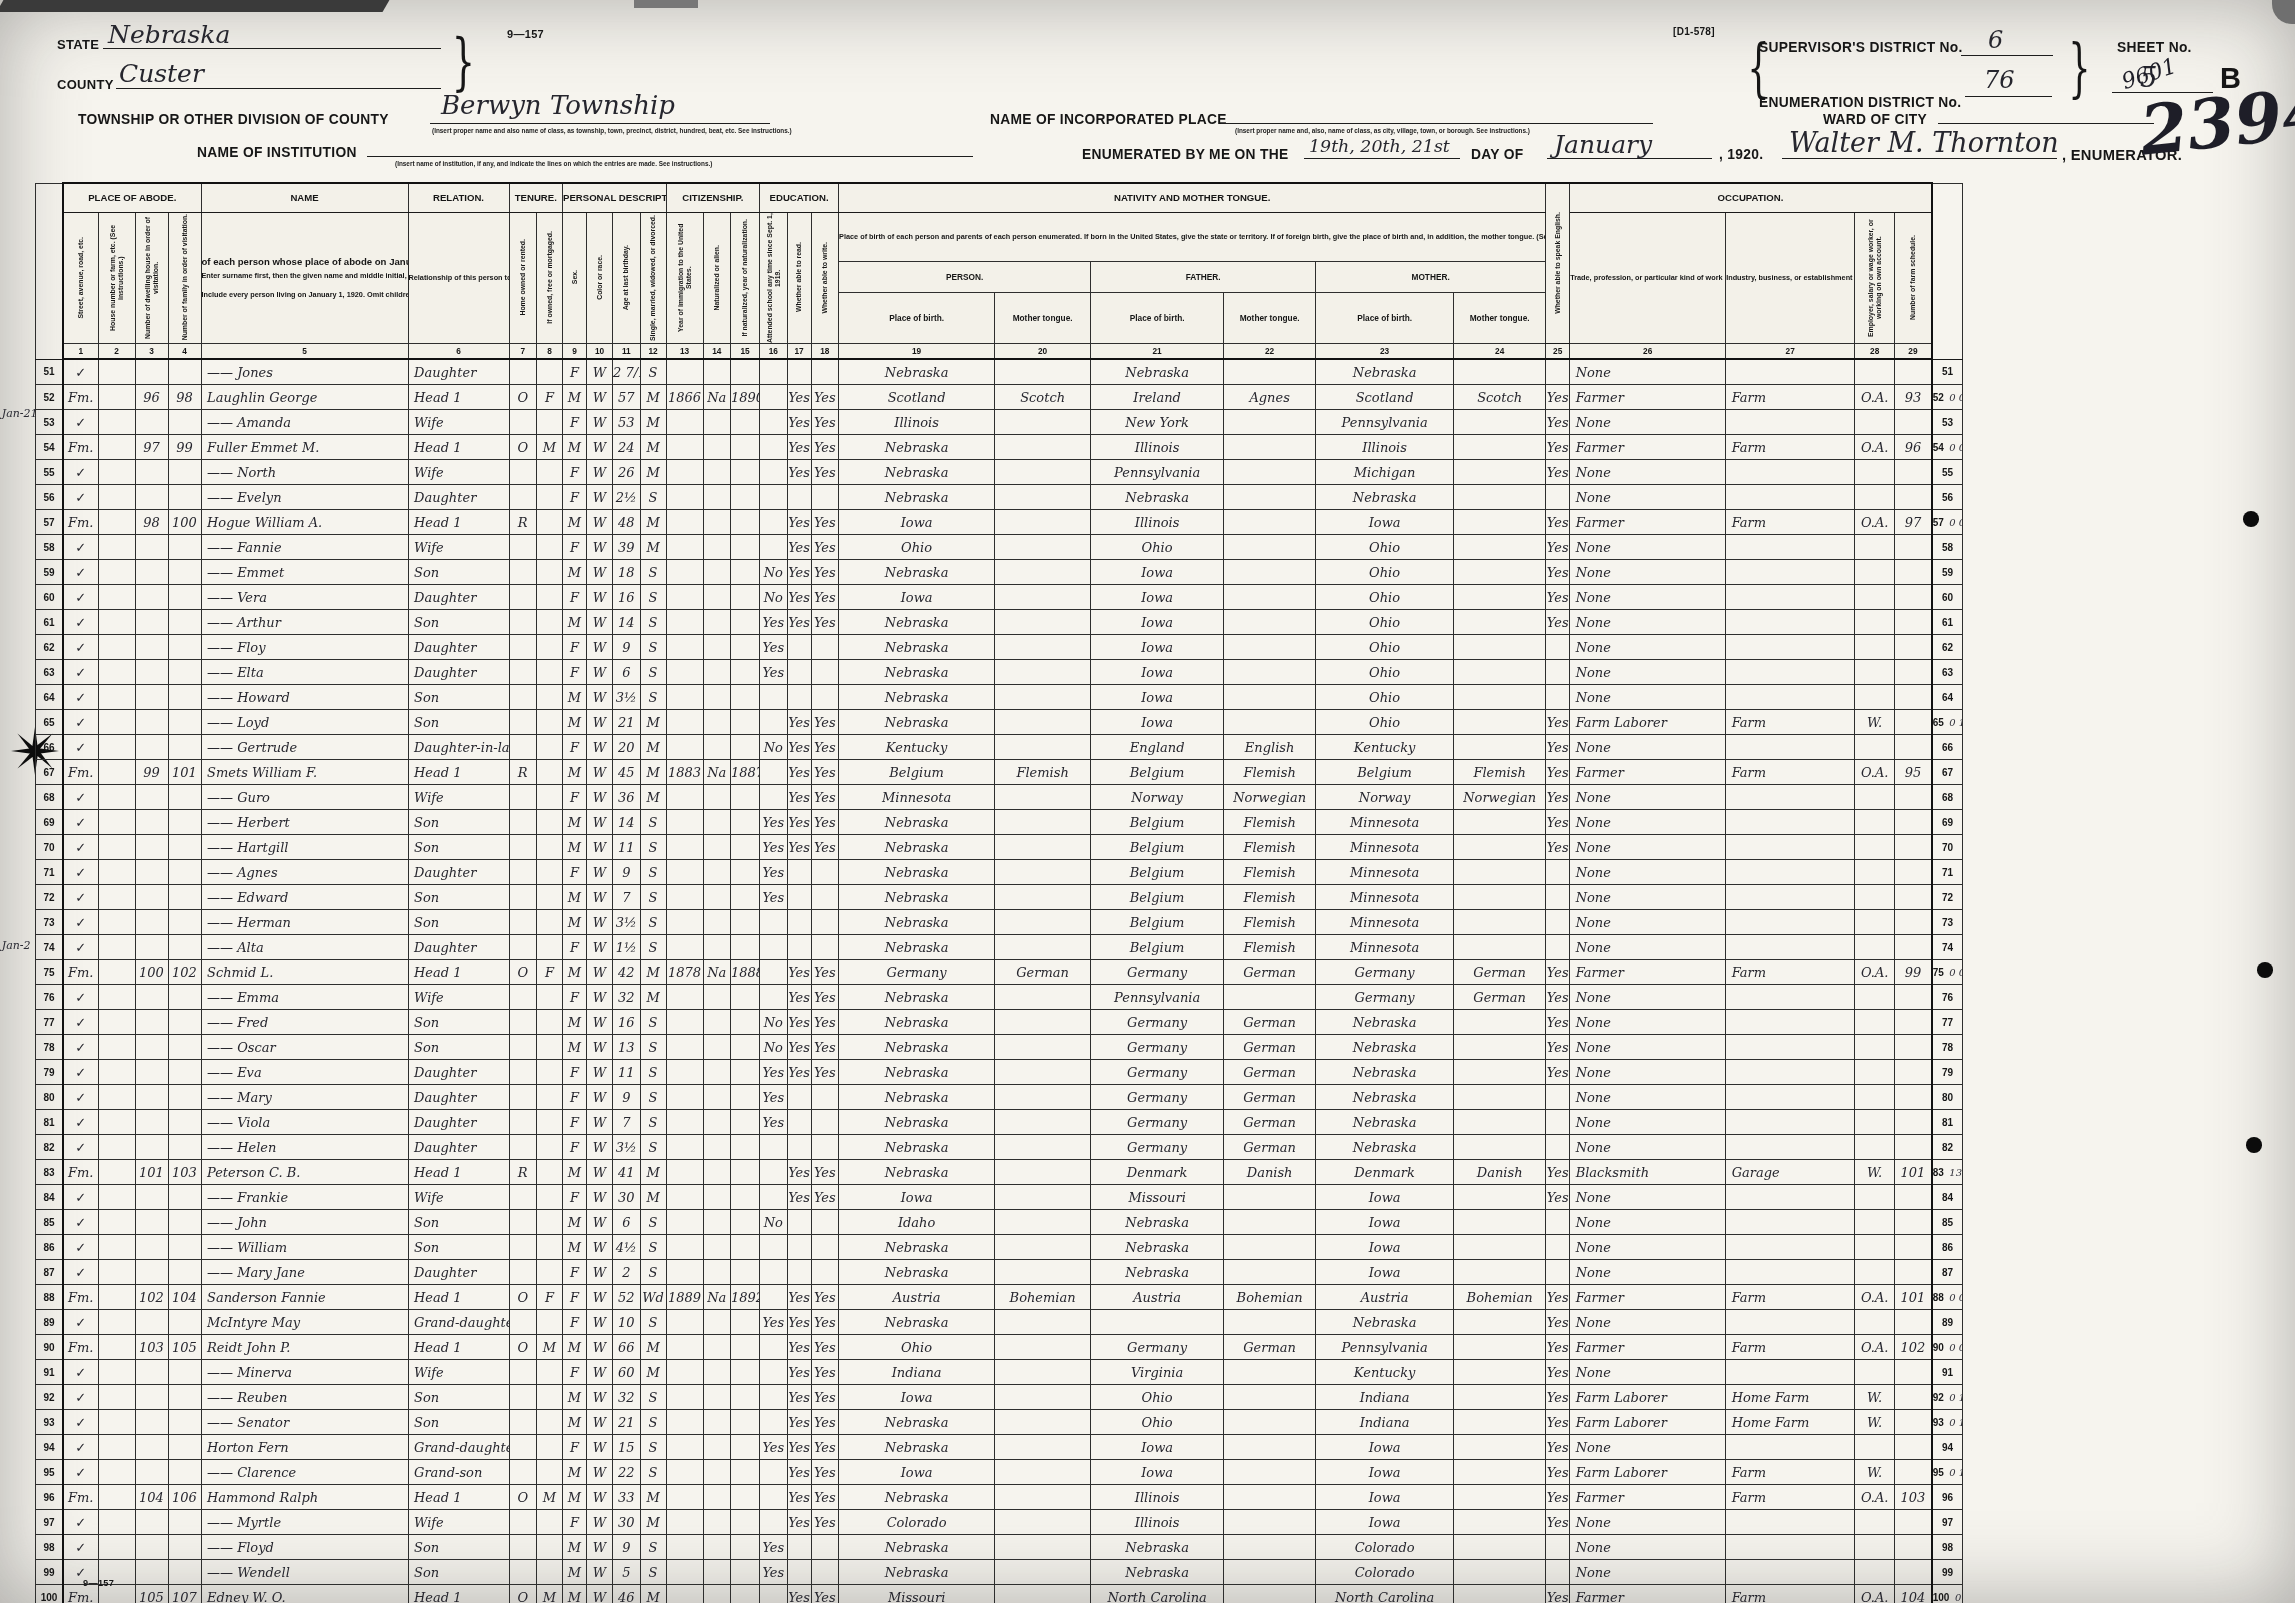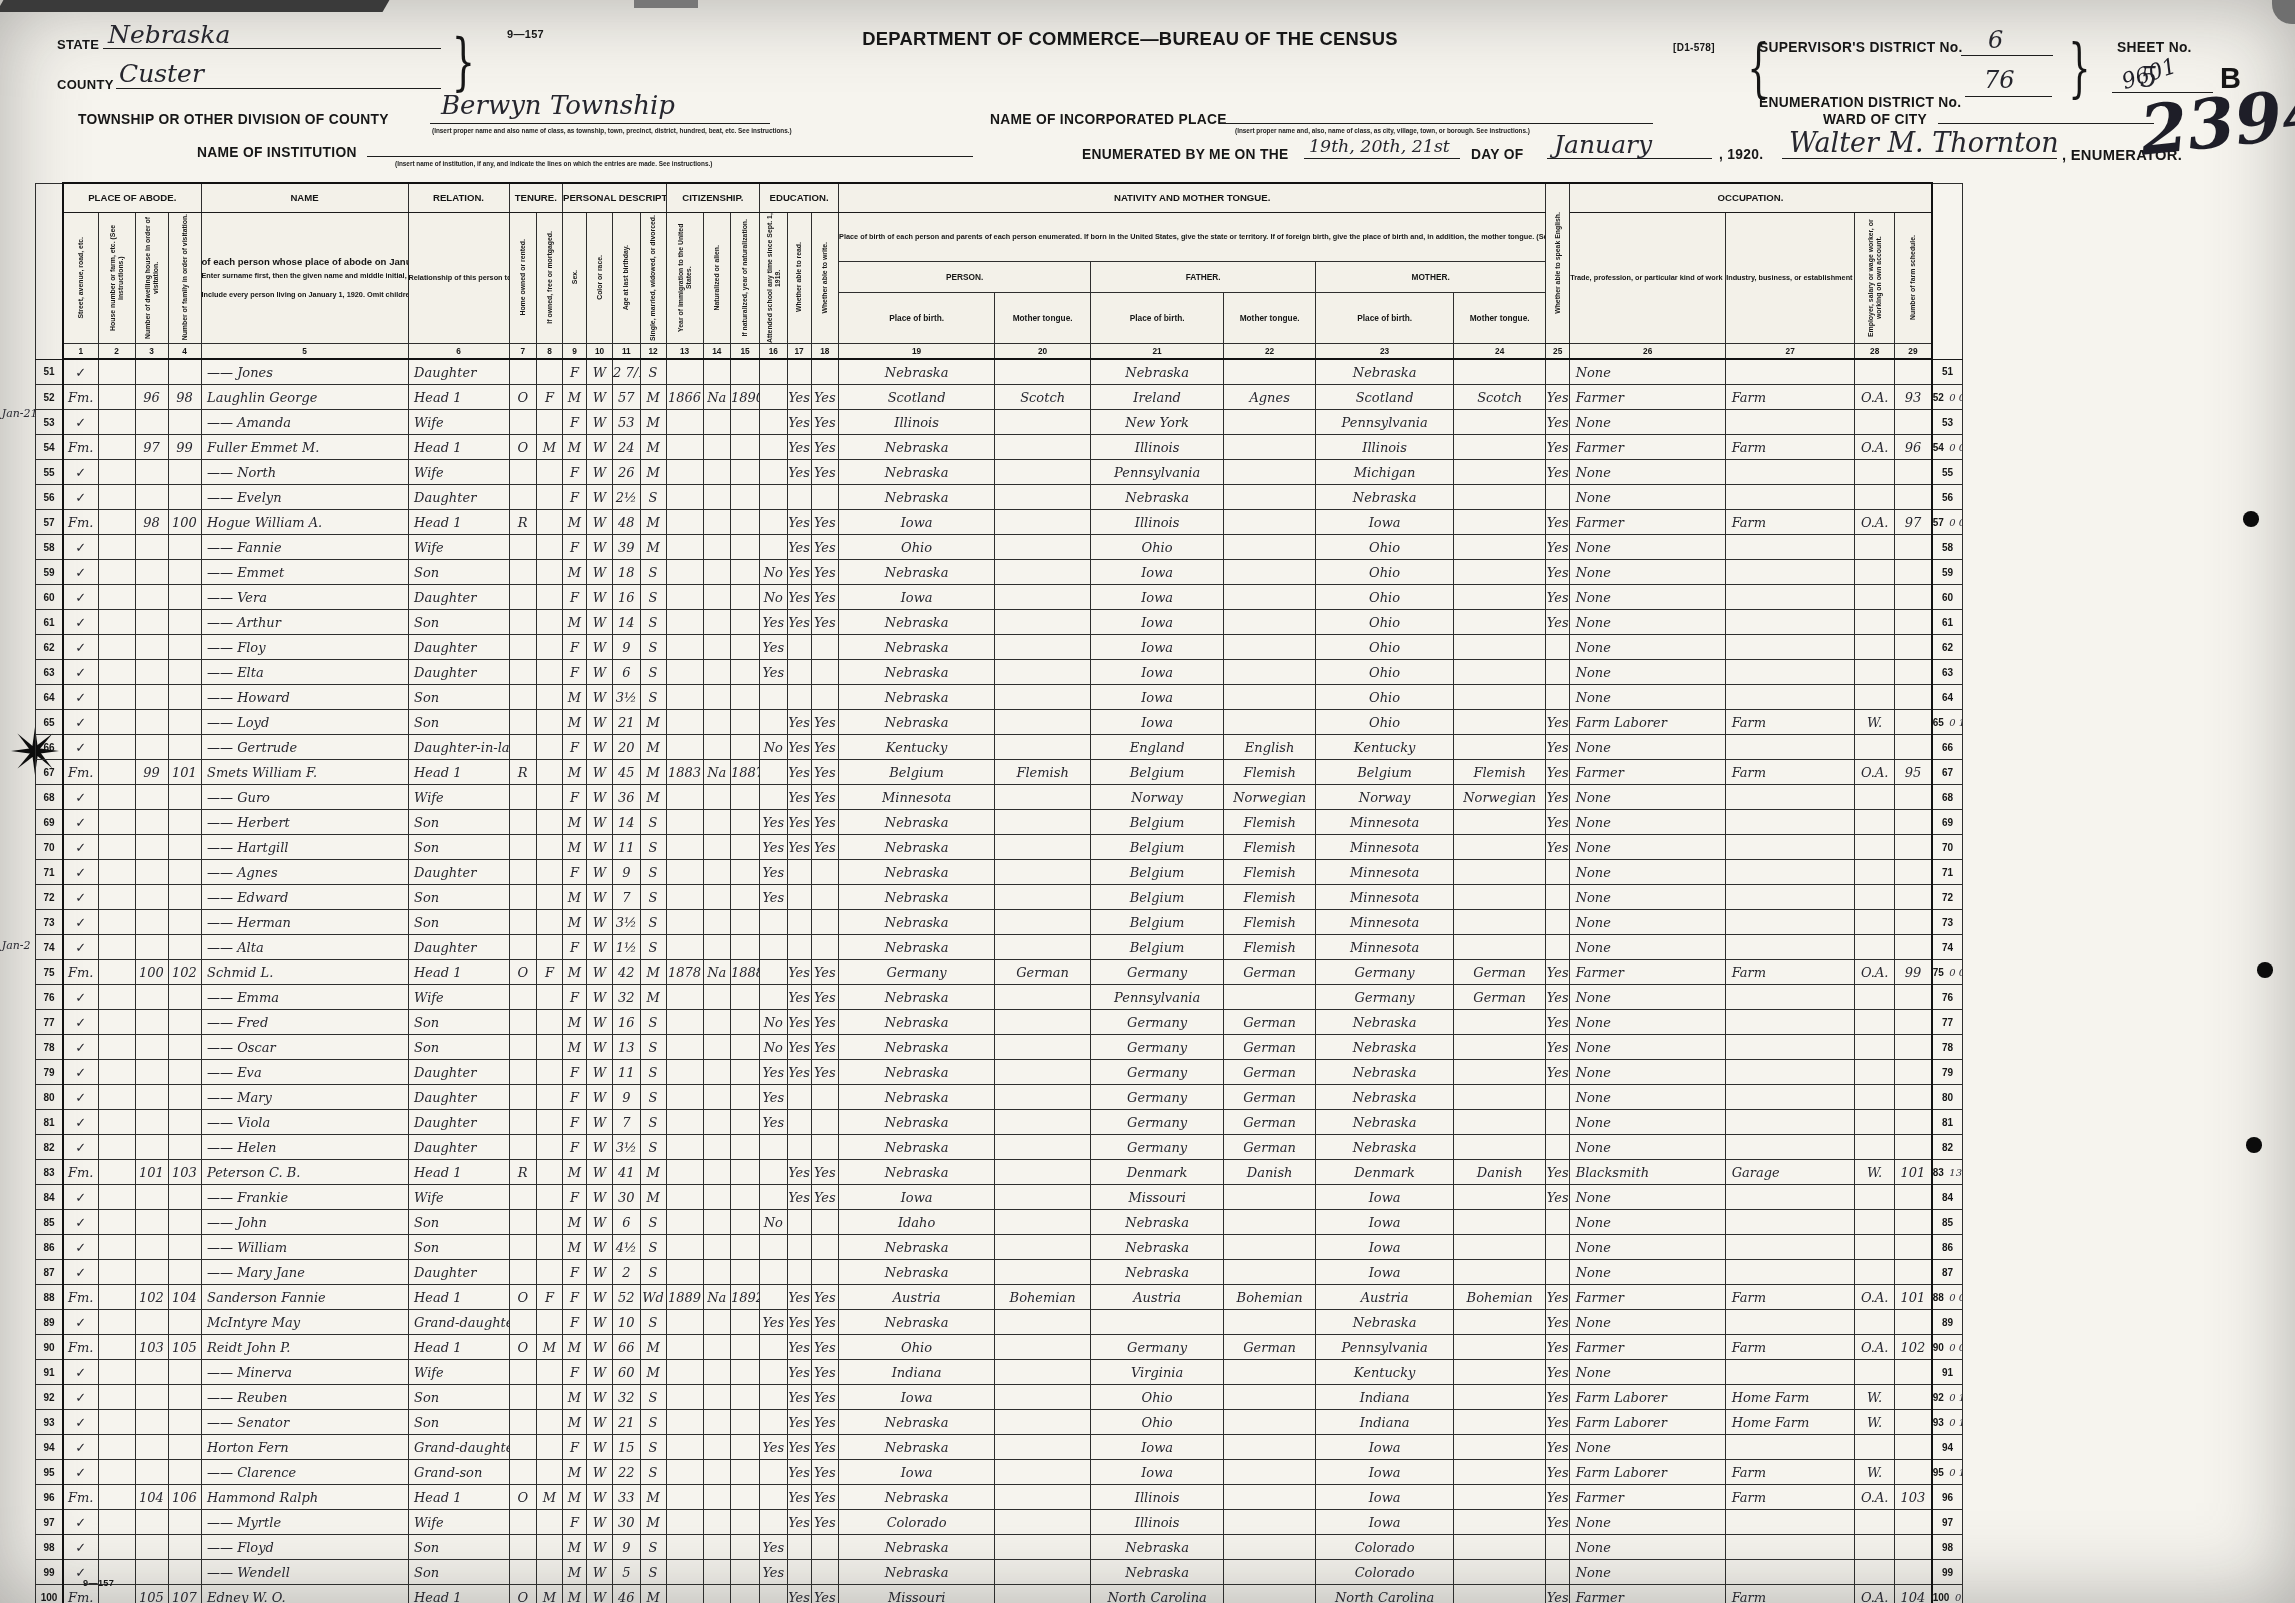--- a/index.html
+++ b/index.html
@@ -51,22 +51,21 @@
 
   <div class="abs lbl" style="left:57px;top:37px;font-size:13px;">STATE</div>
   <div class="abs hw" style="left:108px;top:20px;font-size:25px;">Nebraska</div>
   <div class="abs blank" style="left:103px;top:48px;width:338px;"></div>
   <div class="abs lbl" style="left:57px;top:77px;font-size:13px;">COUNTY</div>
   <div class="abs hw" style="left:119px;top:59px;font-size:25px;">Custer</div>
   <div class="abs blank" style="left:116px;top:88px;width:325px;"></div>
   <div class="abs brace" style="left:444px;top:26px;font-size:61px;transform:scaleX(.6);">}</div>
 
   <div class="abs lbl" style="left:507px;top:27.5px;font-size:11px;">9—157</div>
-  <div class="abs lbl" style="left:588px;top:27.5px;width:1084px;text-align:center;font-size:18.4px;">DEPARTMENT OF COMMERCE—BUREAU OF THE CENSUS</div>
-  <div class="abs lbl" style="left:1673px;top:42px;font-size:10px;">[D1-578]</div>
+  <div class="abs lbl" style="left:1673px;top:26px;font-size:10px;">[D1-578]</div>
 
   <div class="abs brace" style="left:1738px;top:31px;font-size:64px;transform:scaleX(.55);">{</div>
   <div class="abs lbl" style="left:1759px;top:40px;font-size:13.8px;">SUPERVISOR'S DISTRICT No.</div>
   <div class="abs hw" style="left:1988px;top:26px;font-size:24px;">6</div>
   <div class="abs blank" style="left:1961px;top:55px;width:92px;"></div>
   <div class="abs lbl" style="left:1759px;top:95px;font-size:13.8px;">ENUMERATION DISTRICT No.</div>
   <div class="abs hw" style="left:1984px;top:66px;font-size:24px;">76</div>
   <div class="abs blank" style="left:1965px;top:96px;width:87px;"></div>
   <div class="abs brace" style="left:2059px;top:31px;font-size:64px;transform:scaleX(.55);">}</div>
   <div class="abs lbl" style="left:2117px;top:40px;font-size:13.8px;">SHEET No.</div>

